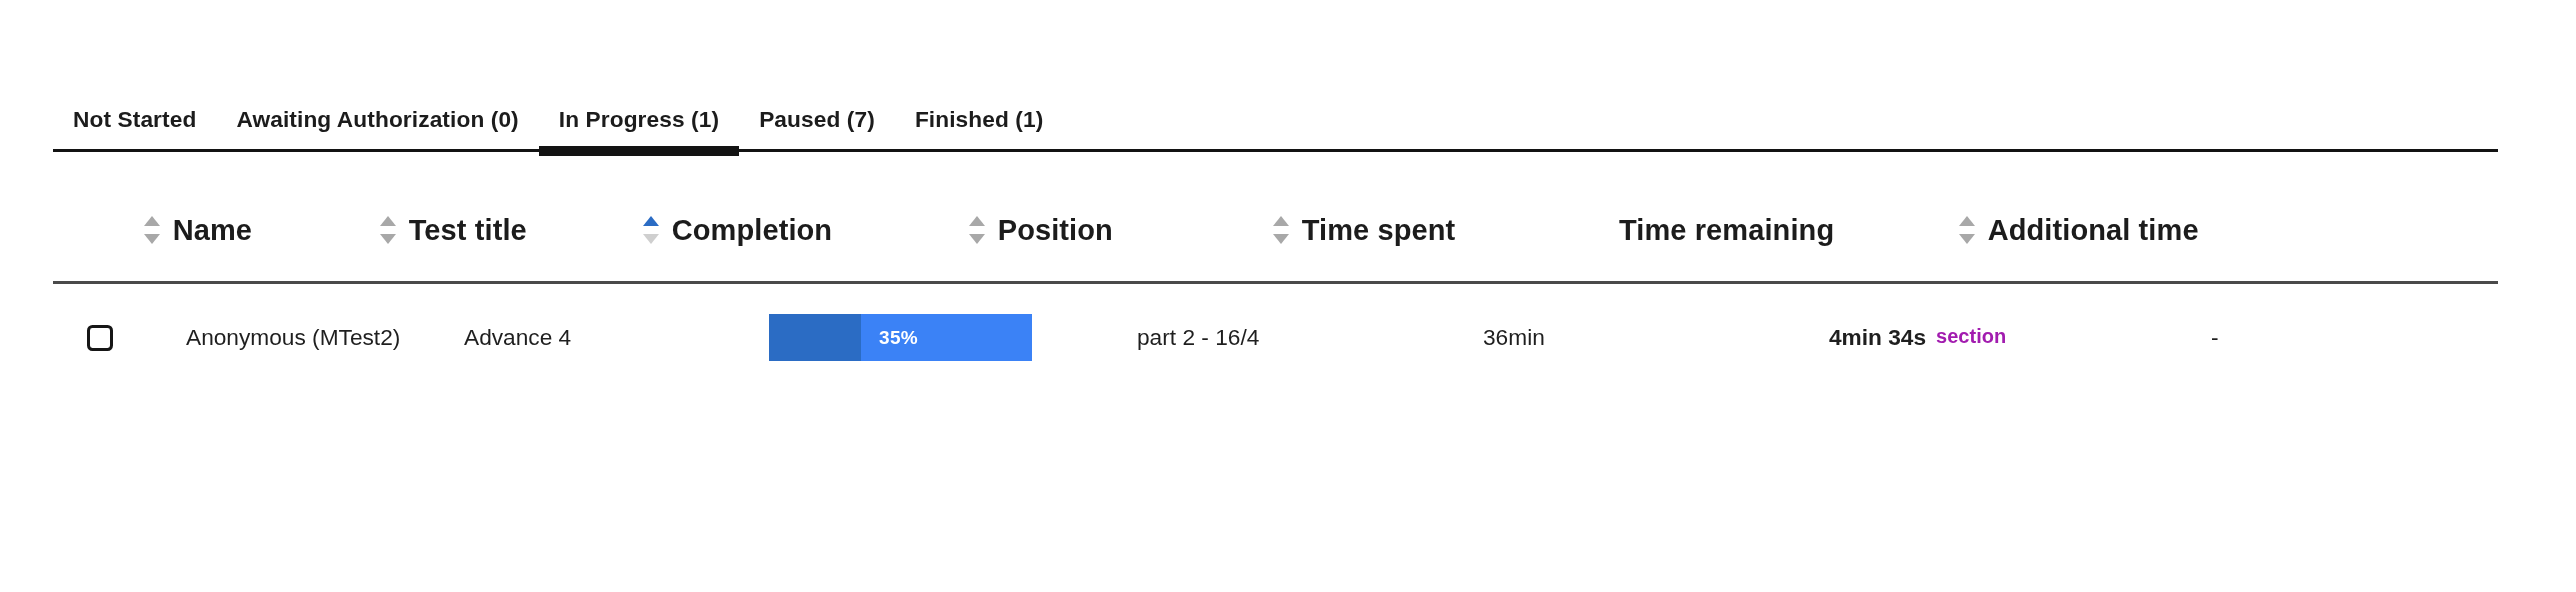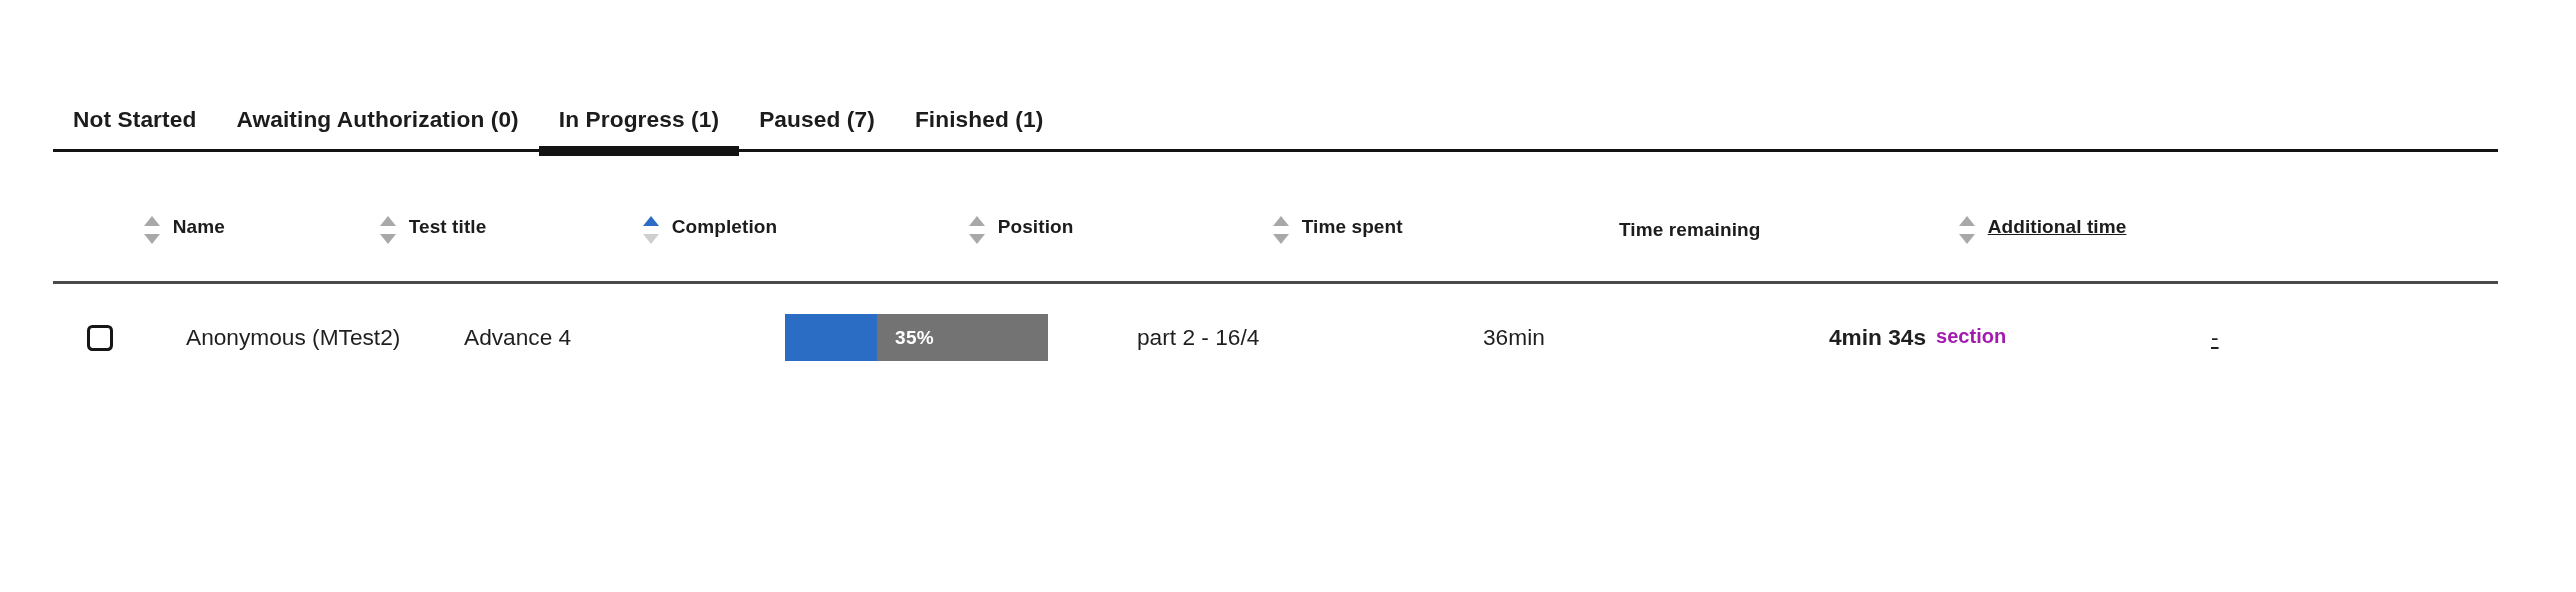--- a/index.html
+++ b/index.html
@@ -80,26 +80,26 @@
   }
 
   
   .col-check  { width: 91px; flex: 0 0 91px; }
   .col-name   { width: 236px; flex: 0 0 236px; }
   .col-test   { width: 263px; flex: 0 0 263px; }
   .col-compl  { width: 326px; flex: 0 0 326px; }
   .col-pos    { width: 304px; flex: 0 0 304px; }
   .col-spent  { width: 304px; flex: 0 0 304px; }
   .col-remain { width: 340px; flex: 0 0 340px; }
-  .col-extra  { width: 299px; flex: 0 0 299px; text-decoration: underline; }
+  .col-extra  { width: 299px; flex: 0 0 299px; }
 
   
   .th {
     display: flex;
-    font-size: 19px;
+    font-size: 29px;
     font-weight: bold;
     color: #1c1c1c;
     white-space: nowrap;
     letter-spacing: 0.1px;
   }
   .th.sortable { cursor: pointer; }
   .sort-arrows {
     display: flex;
     flex-direction: column;
     align-items: center;
@@ -140,24 +140,23 @@
     box-sizing: border-box;
     cursor: pointer;
     margin-left: 34px;
   }
 
   
   .progress {
     position: relative;
     width: 263px;
     height: 47px;
-    background: #737373;
+    background: #3b82f6;
     overflow: hidden;
     flex: 0 0 auto;
-    margin-left: 16px;
   }
   .progress-fill {
     position: absolute;
     left: 0; top: 0; bottom: 0;
     background: #2b6cc4;
   }
   .progress-label {
     position: absolute;
     top: 50%;
     transform: translateY(-50%);

